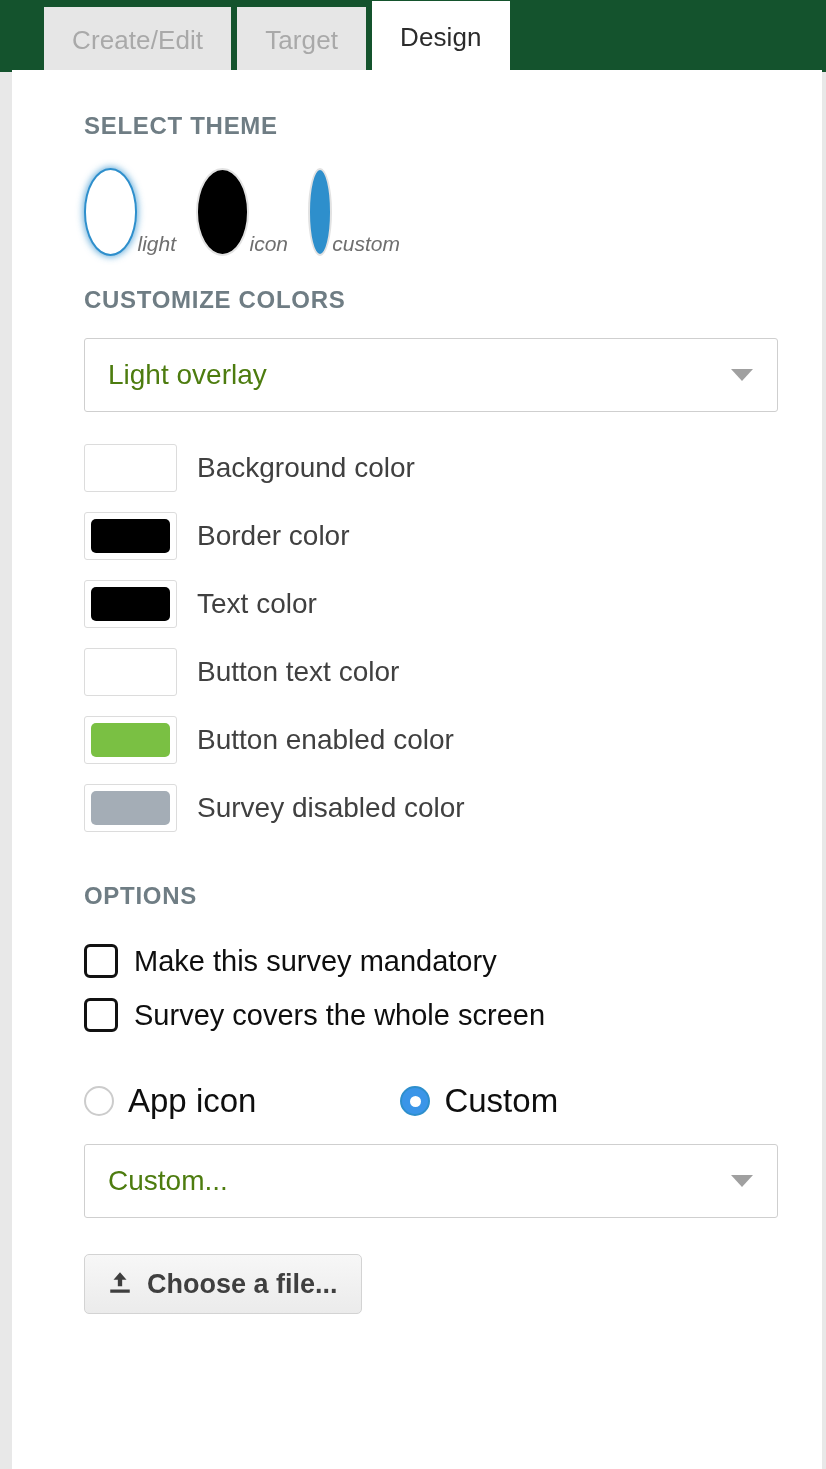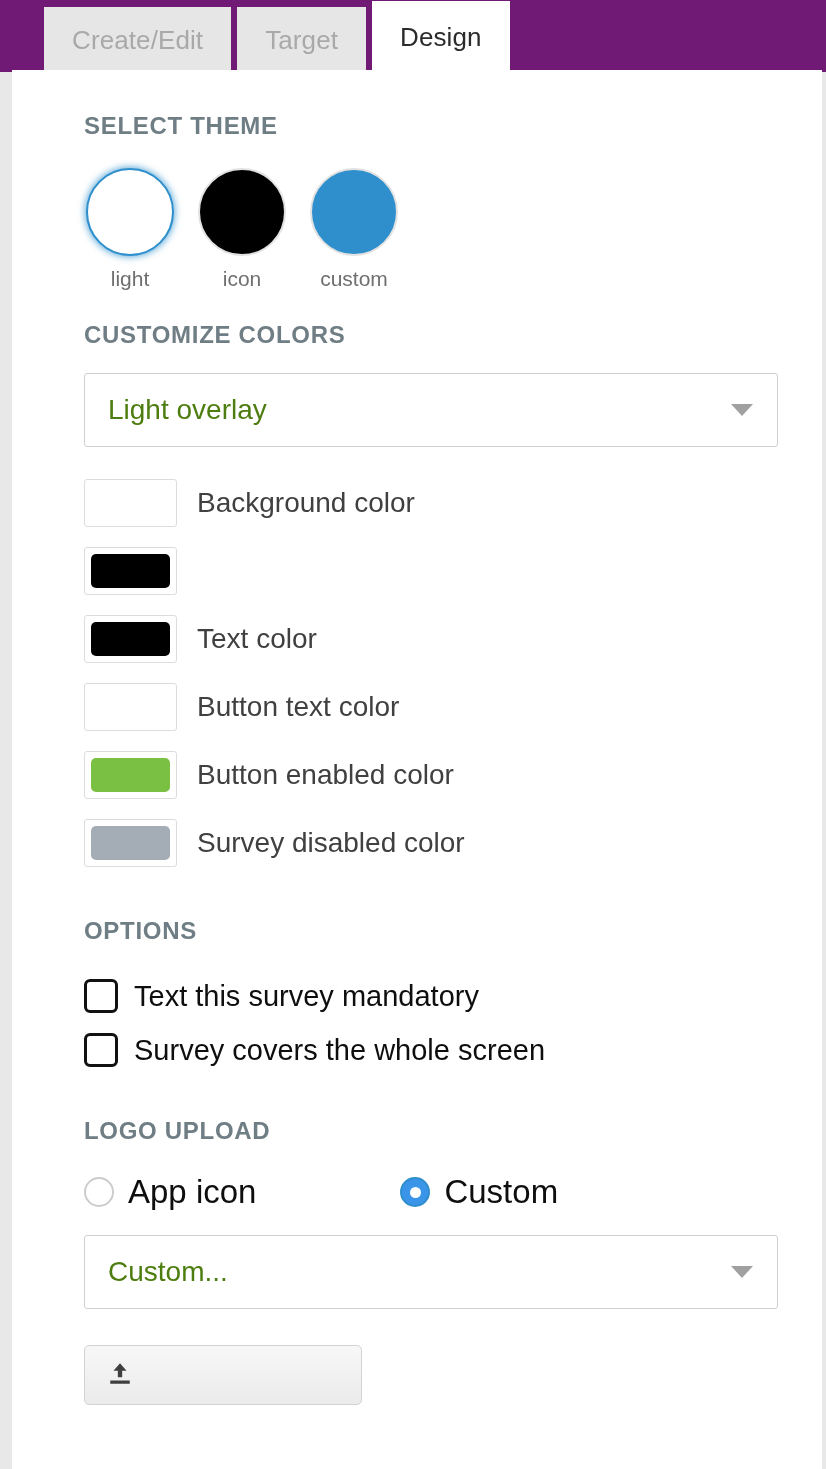--- a/index.html
+++ b/index.html
@@ -15,21 +15,21 @@
     background: #e8e8e8;
     position: relative;
   }
 
   
   .tabbar {
     position: absolute;
     top: 0; left: 0;
     width: 826px;
     height: 72px;
-    background: #701a75;
+    background: #14532d;
     display: flex;
     align-items: flex-end;
   }
   .tab-spacer-left { width: 44px; height: 100%; }
   .tab {
     height: 66px;
     background: #e6e6e6;
     display: flex;
     align-items: center;
     justify-content: center;
@@ -77,23 +77,24 @@
 
   
   .theme-row {
     display: flex;
     gap: 20px;
     margin-top: 28px;
   }
   .theme-item {
     width: 92px;
     display: flex;
-    flex-direction: column;
-    align-items: center;
-    cursor: pointer;
+    flex-direction: row;
+    align-items: flex-end;
+    cursor: pointer;
+    font-style: italic;
   }
   .theme-circle {
     width: 88px;
     height: 88px;
     border-radius: 50%;
     border: 2px solid #e2e2e2;
     background: #ffffff;
   }
   .theme-circle.selected {
     border: 2px solid #2e8fcc;
@@ -297,20 +298,21 @@
         <div class="swatch-box">
           <div class="swatch-fill" style="background:#ffffff"></div>
         </div>
         <div class="swatch-label">Background color</div>
       </div>
 
       <div class="swatch-row">
         <div class="swatch-box">
           <div class="swatch-fill" style="background:#000000"></div>
         </div>
+        <div class="swatch-label">Border color</div>
       </div>
 
       <div class="swatch-row">
         <div class="swatch-box">
           <div class="swatch-fill" style="background:#000000"></div>
         </div>
         <div class="swatch-label">Text color</div>
       </div>
 
       <div class="swatch-row">
@@ -335,30 +337,29 @@
       </div>
 
     </div>
 
     <div class="mt-40"></div>
     <div class="section-title">OPTIONS</div>
 
     <div class="mt-24">
       <div class="check-row">
         <div class="checkbox"></div>
-        <div class="check-label">Text this survey mandatory</div>
+        <div class="check-label">Make this survey mandatory</div>
       </div>
       <div class="check-row">
         <div class="checkbox"></div>
         <div class="check-label">Survey covers the whole screen</div>
       </div>
     </div>
 
     <div class="mt-40"></div>
-    <div class="section-title">LOGO UPLOAD</div>
 
     <div class="radio-row">
       <div class="radio-item">
         <div class="radio">
           
         </div>
         <div class="radio-label">App icon</div>
       </div>
       <div class="radio-item second">
         <div class="radio checked">
@@ -373,16 +374,17 @@
       <span class="dropdown-arrow"></span>
     </div>
 
     <button class="file-button">
       <span class="upload-icon">
         <svg width="26" height="26" viewBox="0 0 24 24" aria-hidden="true">
           <path d="M12 2 L18 9 L14 9 L14 15 L10 15 L10 9 L6 9 Z" fill="#3f3f3f"></path>
           <rect x="3" y="18" width="18" height="3" fill="#3f3f3f"></rect>
         </svg>
       </span>
+      <span class="file-button-text">Choose a file...</span>
     </button>
 
   </div>
 </div>
 
 </body></html>

